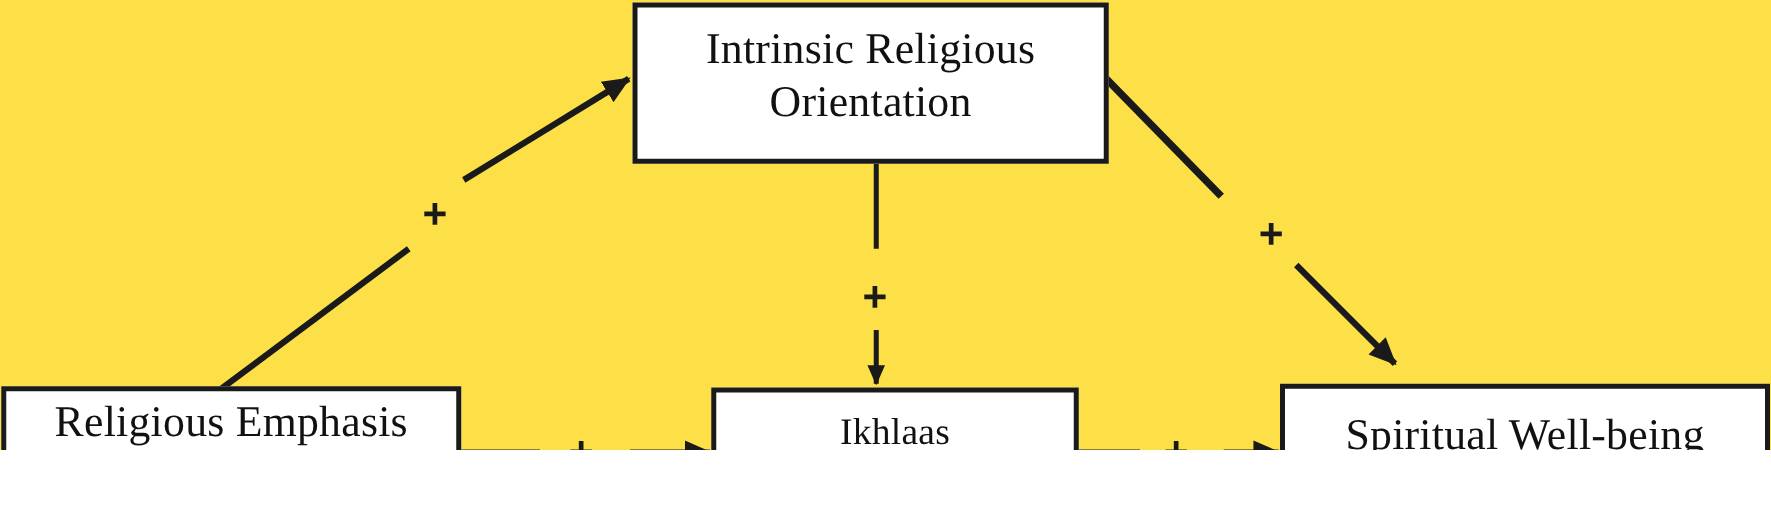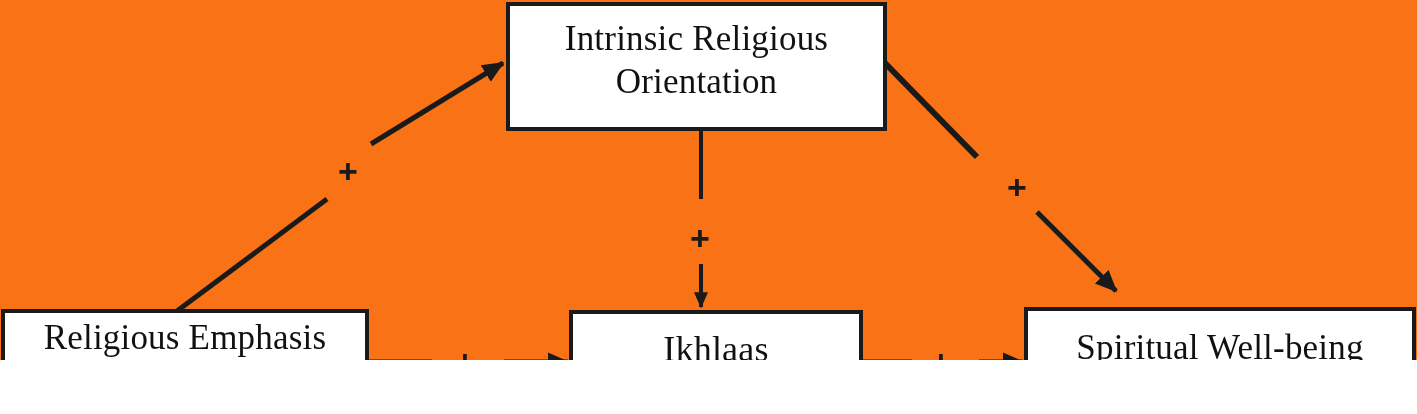--- a/index.html
+++ b/index.html
@@ -8,21 +8,21 @@
     padding: 0;
     background: #ffffff;
   }
   body {
     font-family: "Liberation Serif", "DejaVu Serif", serif;
   }
   #diagram-root {
     position: relative;
     width: 1417px;
     height: 360px;
-    background: #f97316;
+    background: #fde047;
     overflow: hidden;
     text-decoration: underline;
   }
   #diagram-svg {
     position: absolute;
     top: 0;
     left: 0;
     width: 1417px;
     height: 414px;
   }
@@ -72,21 +72,21 @@
   }
   
   #node-ikhlaas {
     left: 569px;
     top: 310px;
     width: 294px;
     height: 106px;
     align-items: flex-start;
   }
   #node-ikhlaas .node-label {
-    font-size: 36px;
+    font-size: 30px;
     padding-top: 14px;
   }
   
   #node-spiritual-wellbeing {
     left: 1024px;
     top: 307px;
     width: 392px;
     height: 109px;
     align-items: flex-start;
   }

